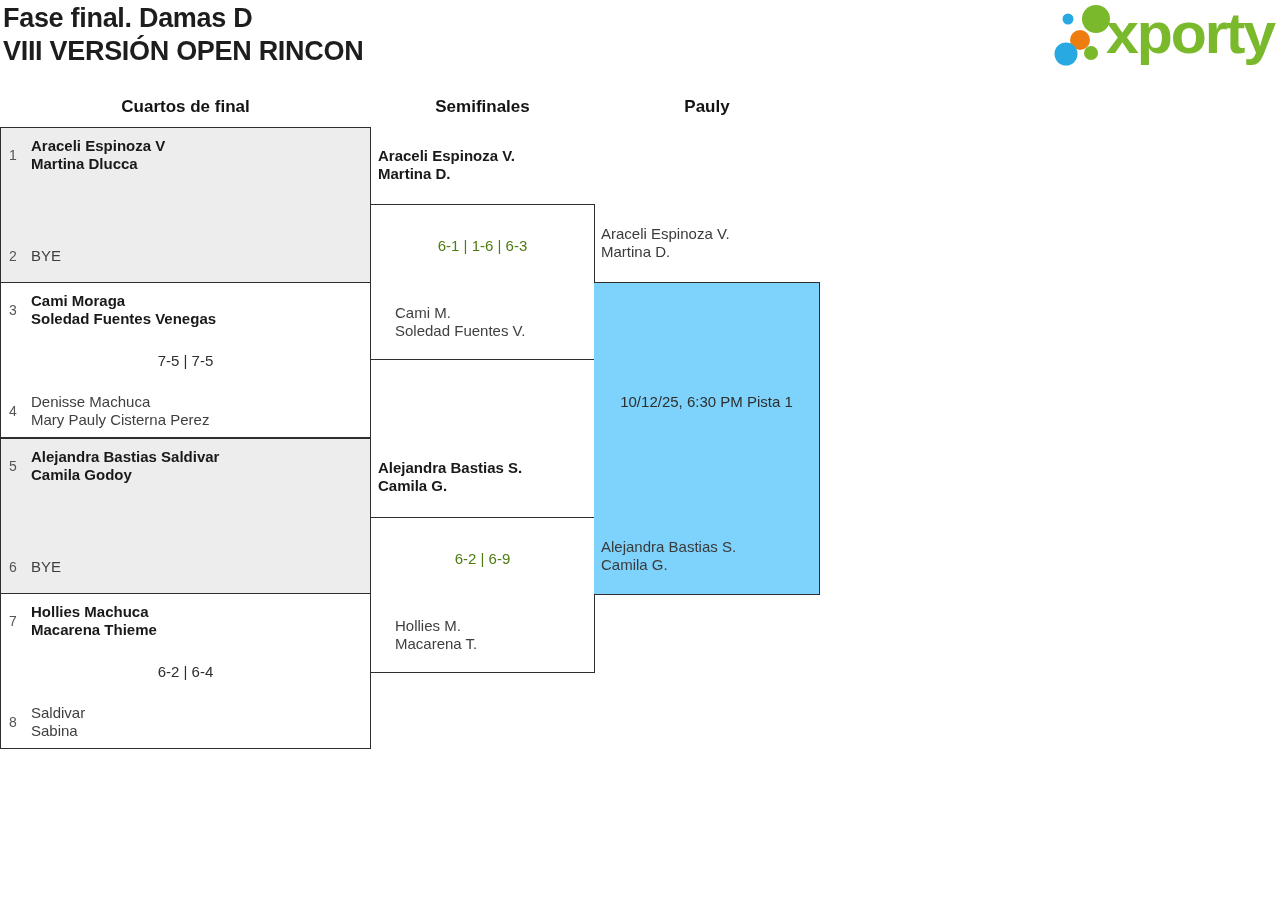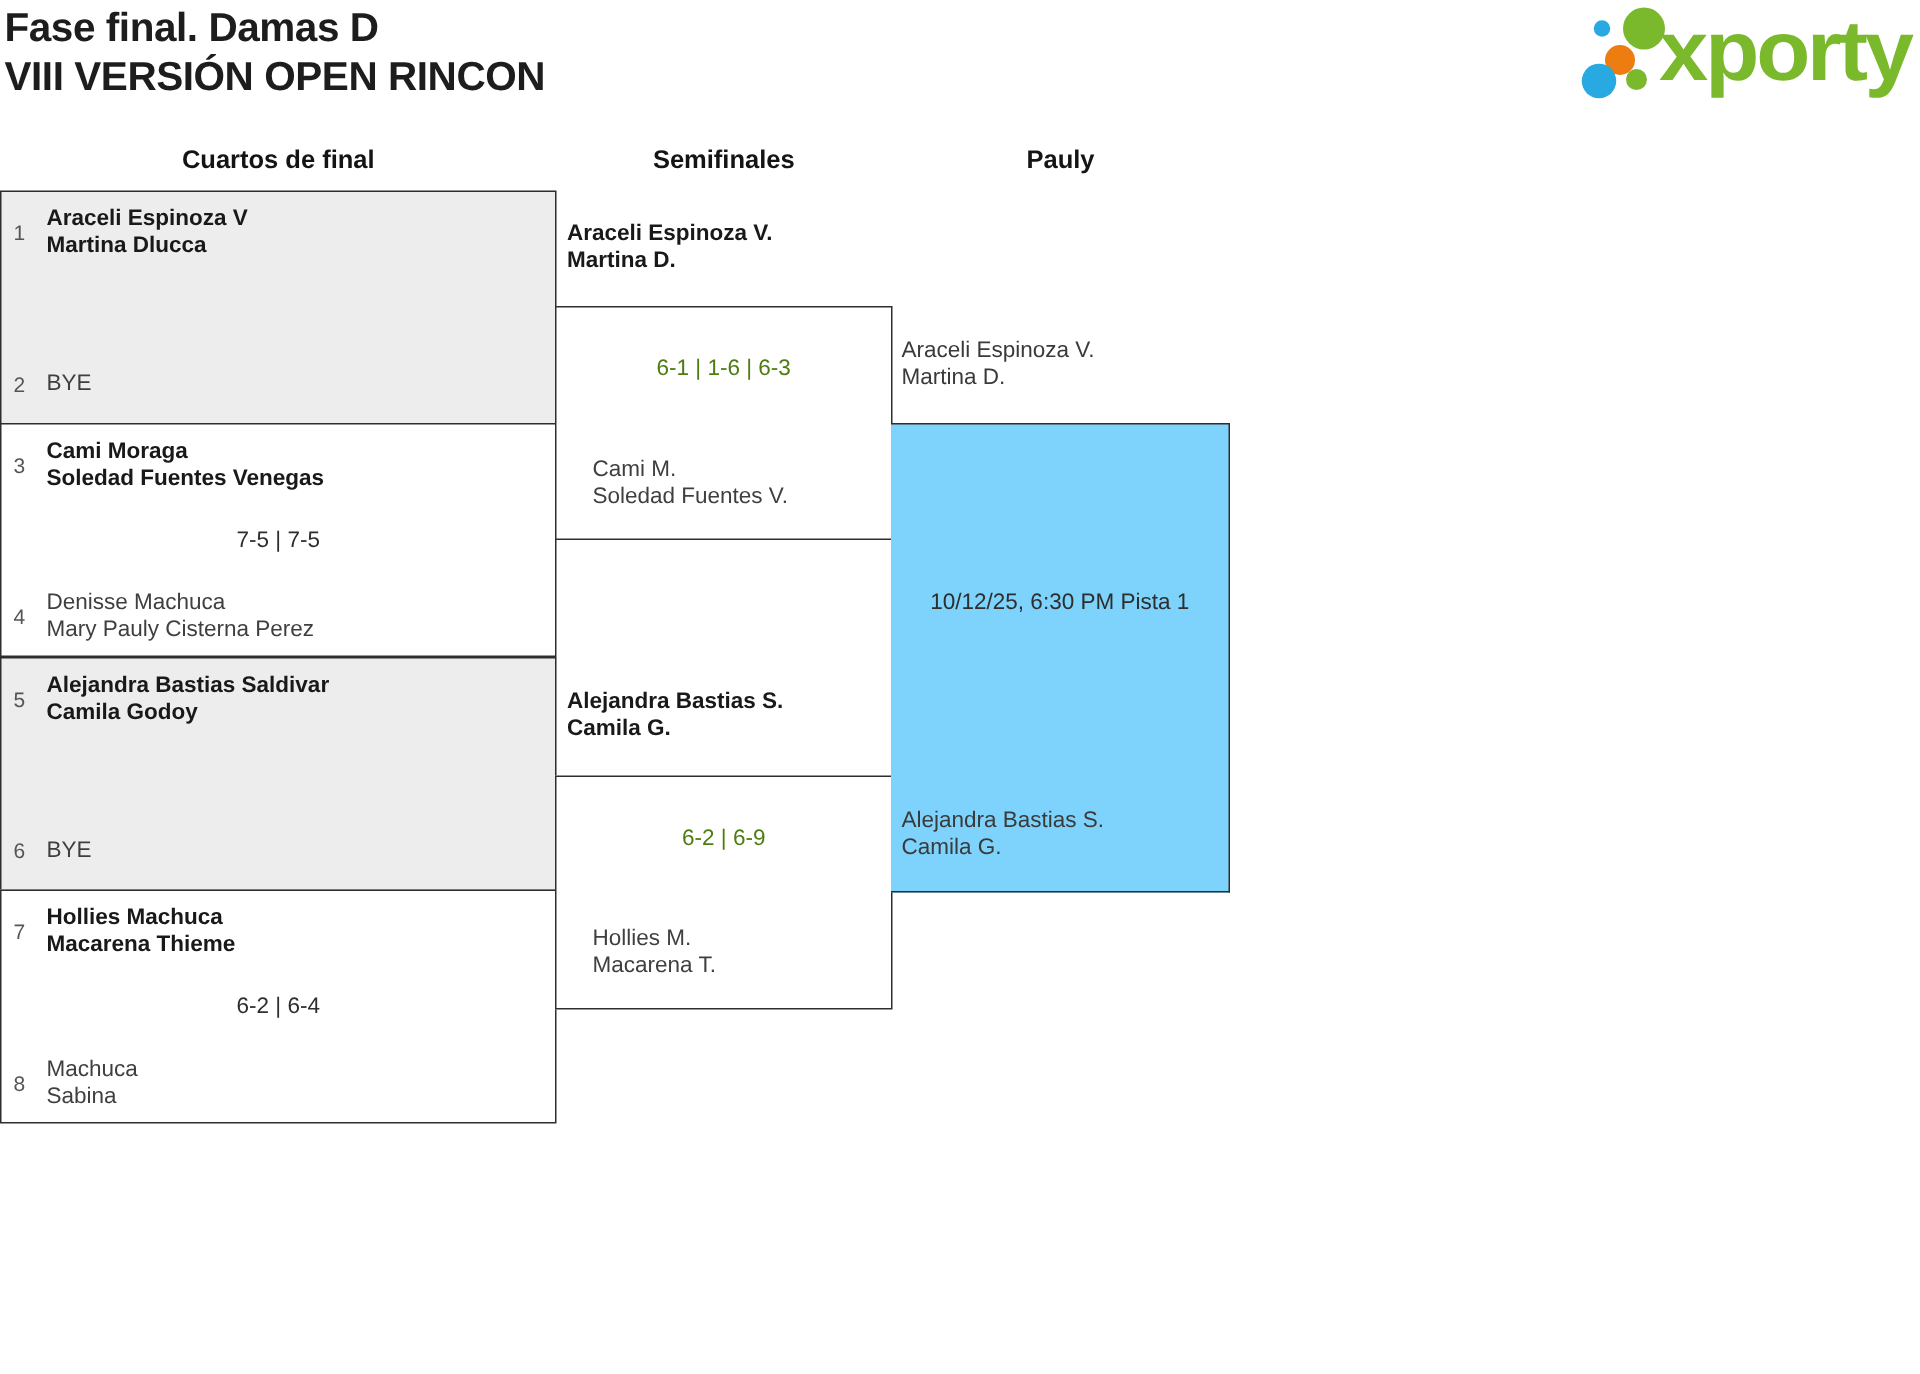--- a/index.html
+++ b/index.html
@@ -128,21 +128,21 @@
       <span class="seed">7</span>
       <span class="names winner">
         <div>Hollies Machuca</div>
         <div>Macarena Thieme</div>
       </span>
     </div>
     <div class="score">6-2 | 6-4</div>
     <div class="team-row bottom">
       <span class="seed">8</span>
       <span class="names loser">
-        <div>Machuca</div>
+        <div>Saldivar</div>
         <div>Sabina</div>
       </span>
     </div>
   </div>
 
   <div class="sf-label winner" style="top:147px;">
     <div>Araceli Espinoza V.</div>
     <div>Martina D.</div>
   </div>
   <div class="sf-box" style="top:204px;">

